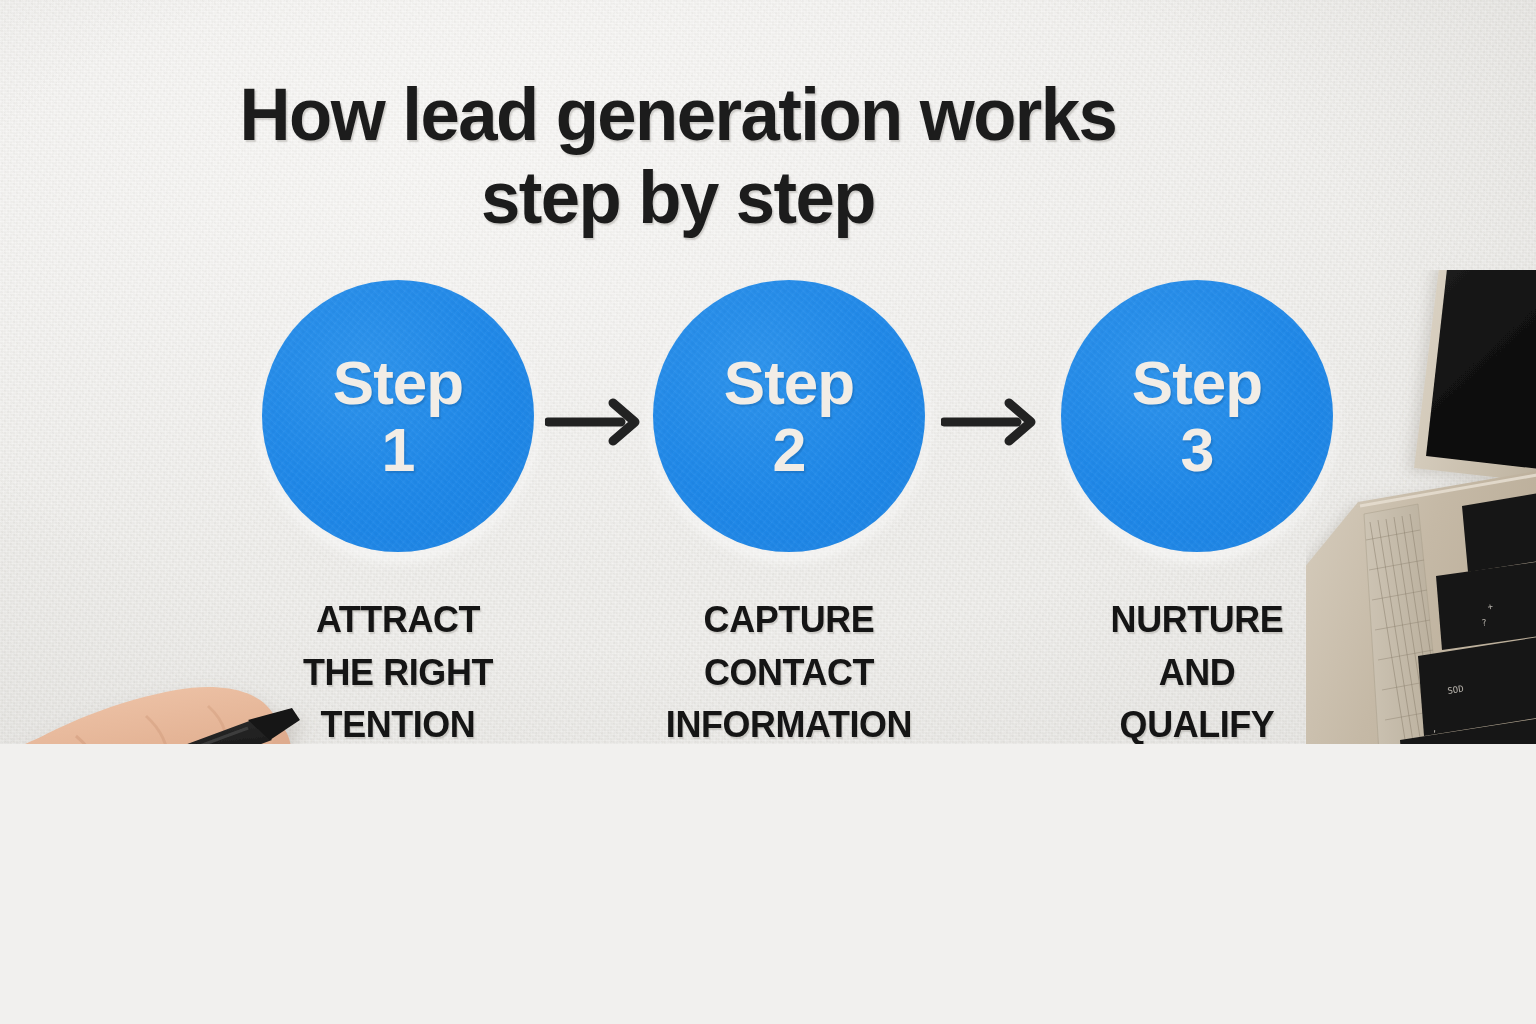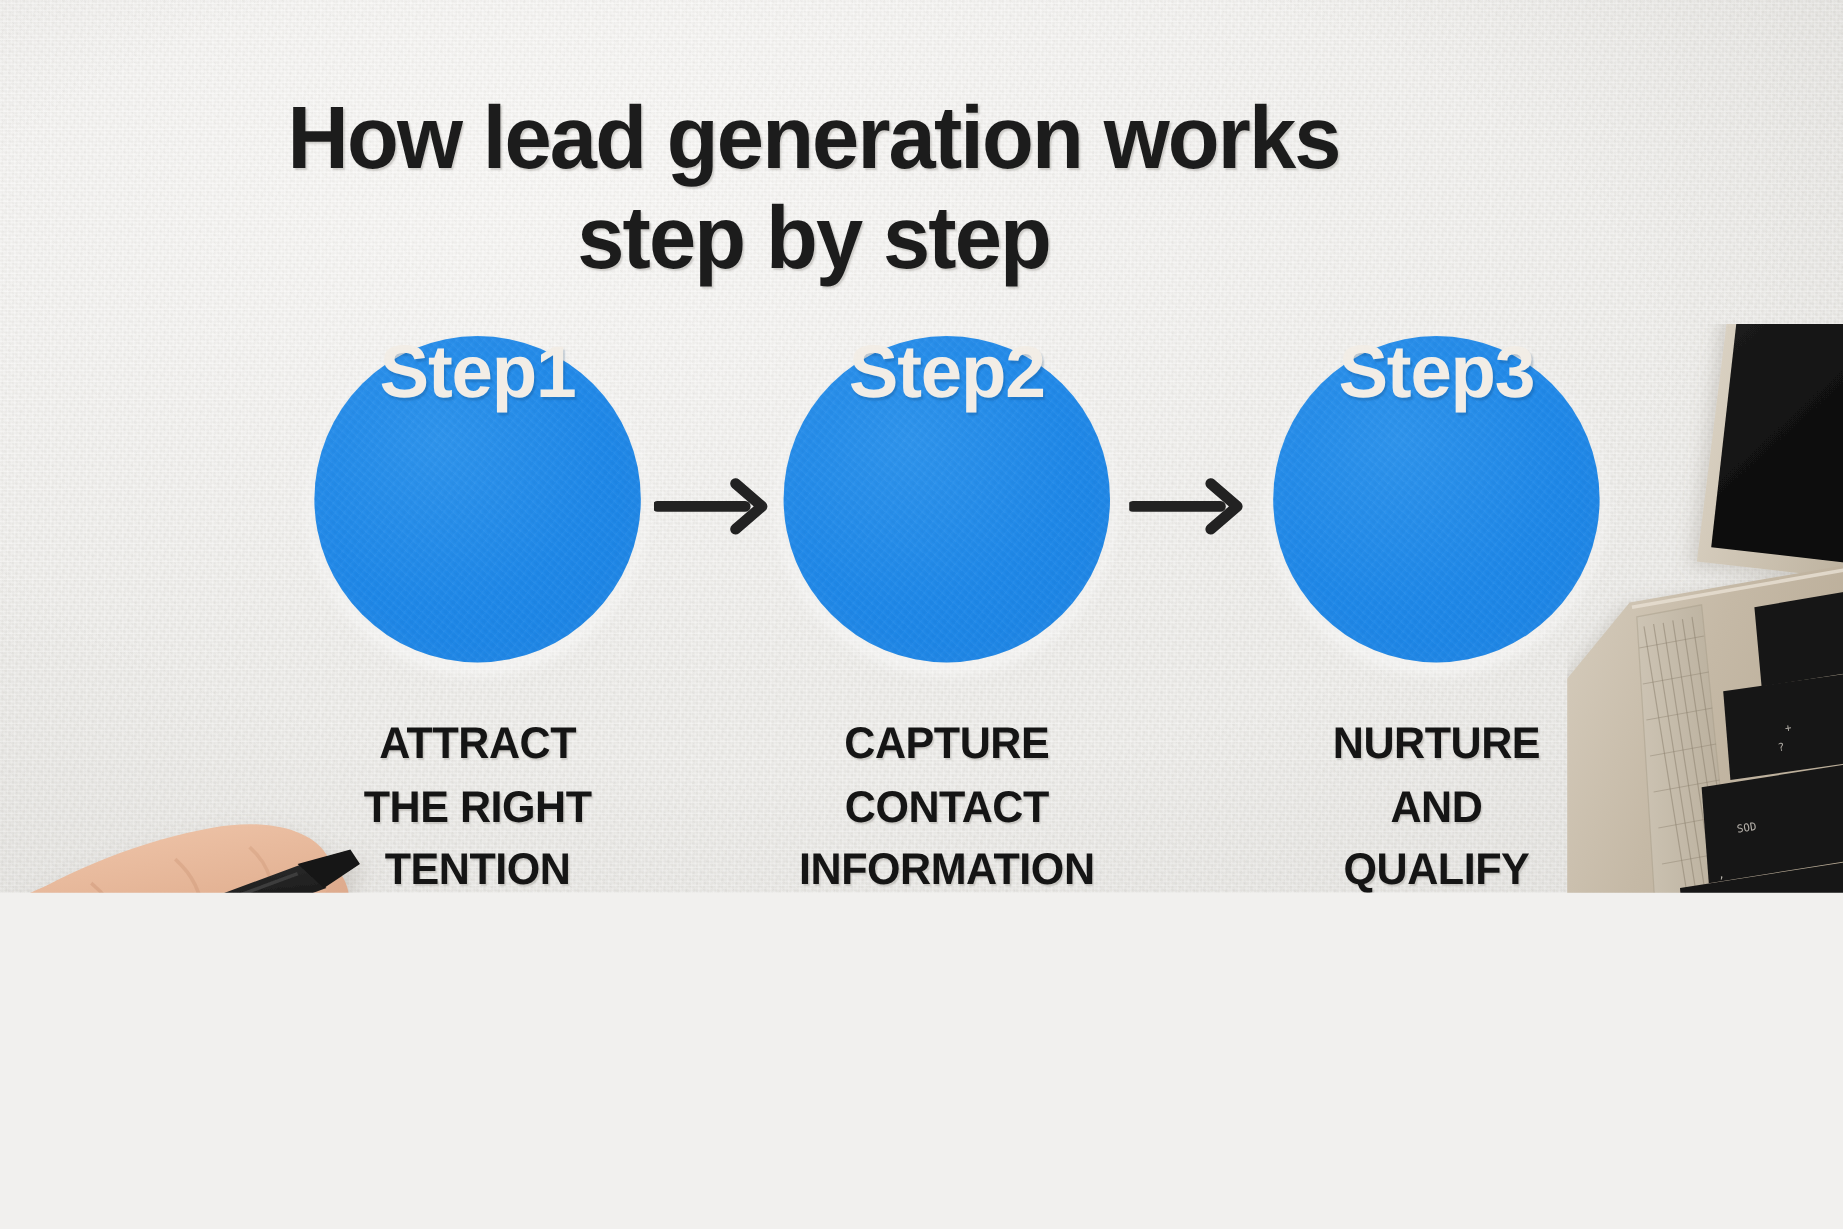--- a/index.html
+++ b/index.html
@@ -91,20 +91,22 @@
     position: relative;
     width: 272px;
     height: 272px;
     border-radius: 50%;
     background: radial-gradient(circle at 38% 32%, #2f94ec 0%, #1f88e8 55%, #1b83e3 100%);
     box-shadow:
       0 6px 16px rgba(255,255,255,0.85),
       0 2px 5px rgba(120,116,108,0.18),
       inset 0 0 30px rgba(255,255,255,0.04);
     display: flex;
+    flex-direction: column;
+    align-items: center;
     justify-content: center;
   }
   .circle::after {
     content: "";
     position: absolute;
     inset: 0;
     border-radius: 50%;
     opacity: 0.35;
     background-image:
       repeating-linear-gradient(41deg, rgba(255,255,255,0.10) 0px, rgba(255,255,255,0) 2px, rgba(0,0,0,0.05) 3px, rgba(255,255,255,0) 5px),

